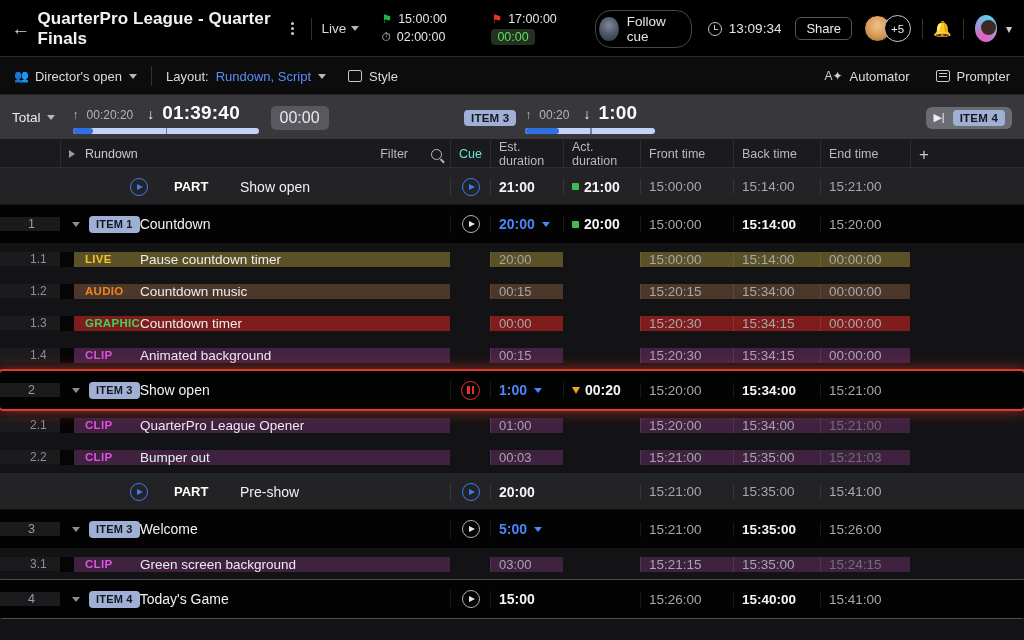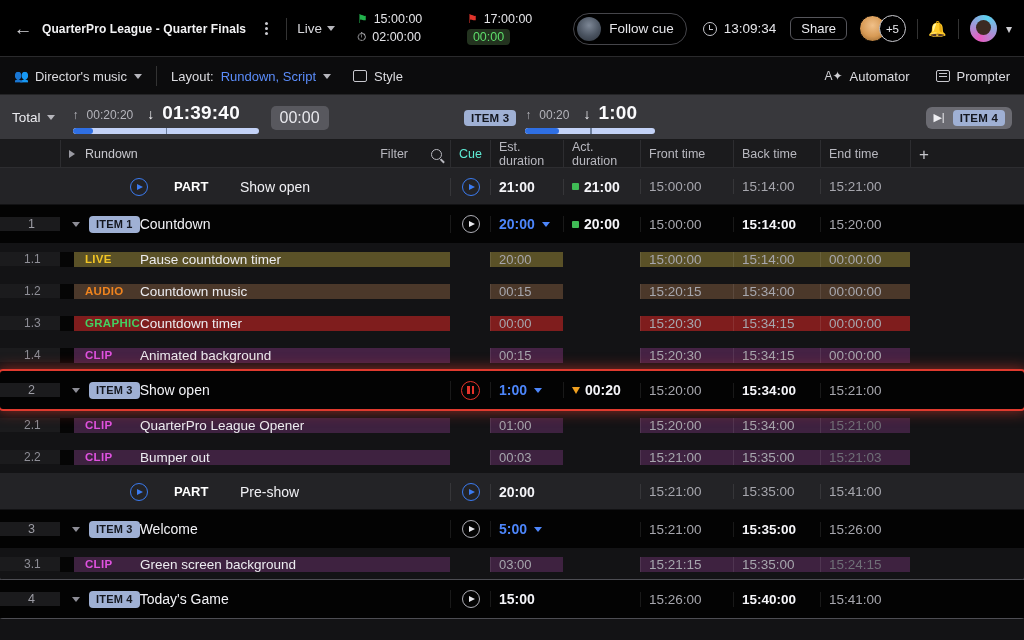--- a/index.html
+++ b/index.html
@@ -16,21 +16,21 @@
   .topbar {
     height: 57px; flex: 0 0 57px;
     background: #000;
     display: flex; align-items: center;
     padding: 0 12px 0 10px;
     position: relative;
   }
   .topbar::after{content:"";position:absolute;left:0;right:0;bottom:0;height:1px;background:#2a2a2c;}
   .back-arrow { width: 26px; height:26px; display:flex;align-items:center;justify-content:center;
     color:#d6d6da; font-size:19px; cursor:pointer; }
-  .proj-title { font-size: 12px; font-weight: 600; color:#f2f2f4; margin-left: 6px; letter-spacing:.1px;}
+  .proj-title { font-size: 17px; font-weight: 600; color:#f2f2f4; margin-left: 6px; letter-spacing:.1px;}
   .kebab { width:20px;height:24px;display:flex;align-items:center;justify-content:center;margin-left:10px;color:#c9c9cf;}
   .kebab span{display:block;width:3px;height:3px;border-radius:50%;background:#c9c9cf;box-shadow:0 -5px 0 #c9c9cf,0 5px 0 #c9c9cf;}
   .vsep { width:1px; height:22px; background:#333; margin:0 10px; }
   .live-sel { display:flex;align-items:center;gap:5px;font-size:13.5px;color:#d9d9dd;cursor:pointer;}
   .chev { width:0;height:0;border-left:4px solid transparent;border-right:4px solid transparent;border-top:5px solid #b6b6bc;}
 
   .times-block { margin-left: 22px; display:flex; flex-direction:column; gap:3px; }
   .times-row { display:flex; align-items:center; gap:6px; font-size:12.5px; color:#e4e4e8; }
   .times-row .grp { display:flex; align-items:center; gap:6px; min-width:104px;}
   .flag { font-size:12px; line-height:1; }
@@ -149,21 +149,21 @@
   .est-white{color:#f4f4f8;font-size:14px;font-weight:700;font-variant-numeric:tabular-nums;}
   .act-val{display:flex;align-items:center;gap:5px;font-size:14px;font-weight:700;color:#f4f4f8;font-variant-numeric:tabular-nums;}
   .dot-g{width:7px;height:7px;background:#3fbb55;border-radius:1px;}
   .tri-y{width:0;height:0;border-left:4.5px solid transparent;border-right:4.5px solid transparent;border-top:7px solid #f0a020;}
   .t-dim{color:#a6a6ad;font-size:13.5px;font-variant-numeric:tabular-nums;}
   .t-bold{color:#f6f6fa;font-size:13.5px;font-weight:700;font-variant-numeric:tabular-nums;}
   .t-vdim{color:#6f6f77;font-size:13.5px;font-variant-numeric:tabular-nums;}
 
   
   .row.sub{height:32px;}
-  .row.sub .c-num{background:#1b1b1d;color:#8e8e96;font-size:12px;justify-content:flex-start;padding-left:24px;}
+  .row.sub .c-num{background:#1b1b1d;color:#8e8e96;font-size:12px;justify-content:flex-start;padding-left:30px;}
   .sub-main{display:flex;align-items:center;padding-left:0;}
   .gutterblk{width:14px;align-self:stretch;background:#050505;flex:0 0 14px;}
   .sub-type{font-size:11.5px;font-weight:700;letter-spacing:.3px;width:66px;padding-left:11px;}
   .sub-title{font-size:13.5px;color:#ececf0;}
   .sub-dur{font-size:13px;font-variant-numeric:tabular-nums;}
 
   .bg-live{background:#5a5127;}
   .bg-audio{background:#4b382a;}
   .bg-graphic{background:#7f1d1d;}
   .bg-clip{background:#452244;}
@@ -241,21 +241,21 @@
     <div class="sep2"></div>
     <div class="bell">🔔</div>
     <div class="sep2"></div>
     <div class="user-av"></div>
     <div class="dd-chev">▾</div>
   </div>
 
   <div class="viewbar">
     <div class="vb-item">
       <span class="ppl-ico">👥</span>
-      <span>Director's music</span>
+      <span>Director's open</span>
       <span class="chev"></span>
     </div>
     <div class="vb-sep"></div>
     <div class="vb-item">
       <span>Layout:</span>
       <span class="blue">Rundown, Script</span>
       <span class="chev"></span>
     </div>
     <div style="width:22px"></div>
     <div class="vb-item">

